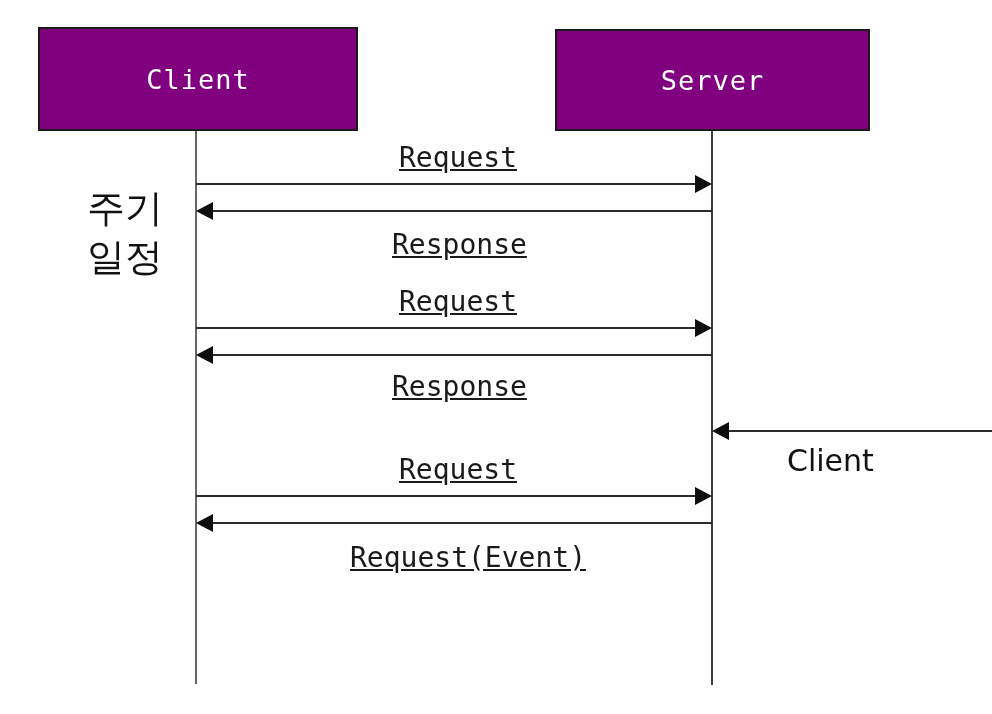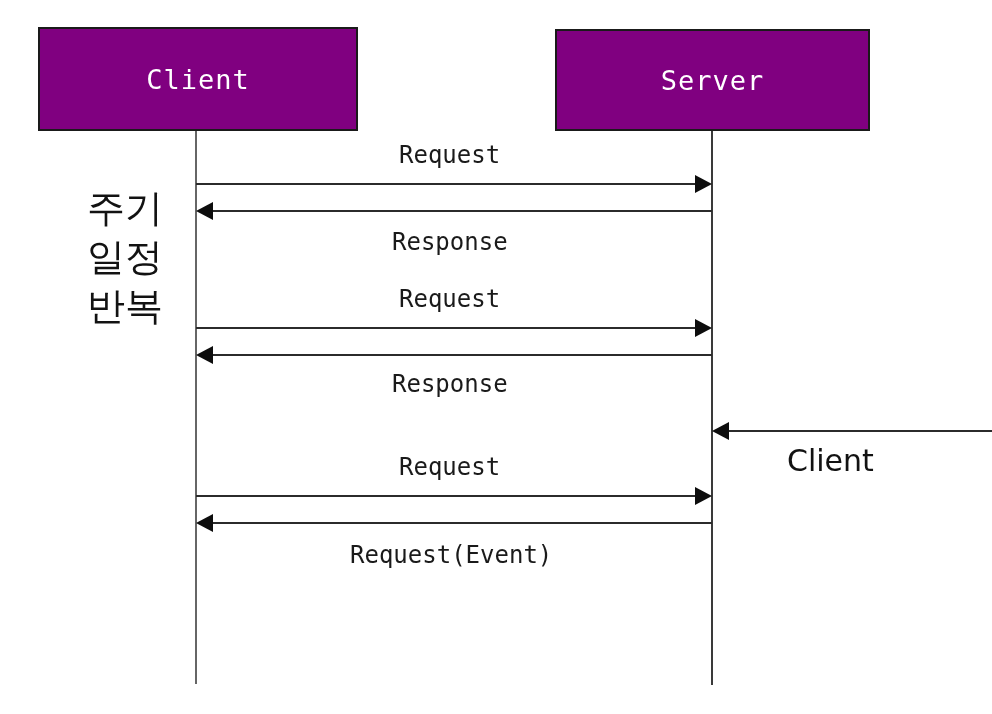--- a/index.html
+++ b/index.html
@@ -50,23 +50,24 @@
     height: 0;
     border-top: 9px solid transparent;
     border-bottom: 9px solid transparent;
   }
   .arrow-right { border-left: 17px solid #0d0d0d; }
   .arrow-left  { border-right: 17px solid #0d0d0d; }
 
   .msg-label {
     position: absolute;
     font-family: "DejaVu Sans Mono", monospace;
-    font-size: 24px;
+    font-size: 28px;
     color: #1a1a1a;
     white-space: nowrap;
+    text-decoration: underline;
   }
   .note-label {
     position: absolute;
     font-family: "DejaVu Sans", sans-serif;
     font-size: 38px;
     line-height: 49px;
     color: #121212;
     white-space: nowrap;
     text-align: center;
   }
@@ -90,21 +91,20 @@
   <div class="participant-box" id="server-box" style="background:#800080;">
     <span>Server</span>
   </div>
 
   <div class="lifeline" id="client-lifeline"></div>
   <div class="lifeline" id="server-lifeline"></div>
 
   <div class="note-label" id="polling-note" style="left:75px; top:184px; width:100px;">
     <div>주기</div>
     <div>일정</div>
-    <div>반복</div>
   </div>
 
   <div class="msg-label" style="left:399px; top:141px;">Request</div>
   <div class="msg-line" style="left:196px; top:183px; width:512px;"></div>
   <div class="arrowhead arrow-right" style="left:695px; top:175px;"></div>
 
   <div class="msg-line" style="left:200px; top:210px; width:512px;"></div>
   <div class="arrowhead arrow-left" style="left:196px; top:202px;"></div>
   <div class="msg-label" style="left:392px; top:228px;">Response</div>
 

